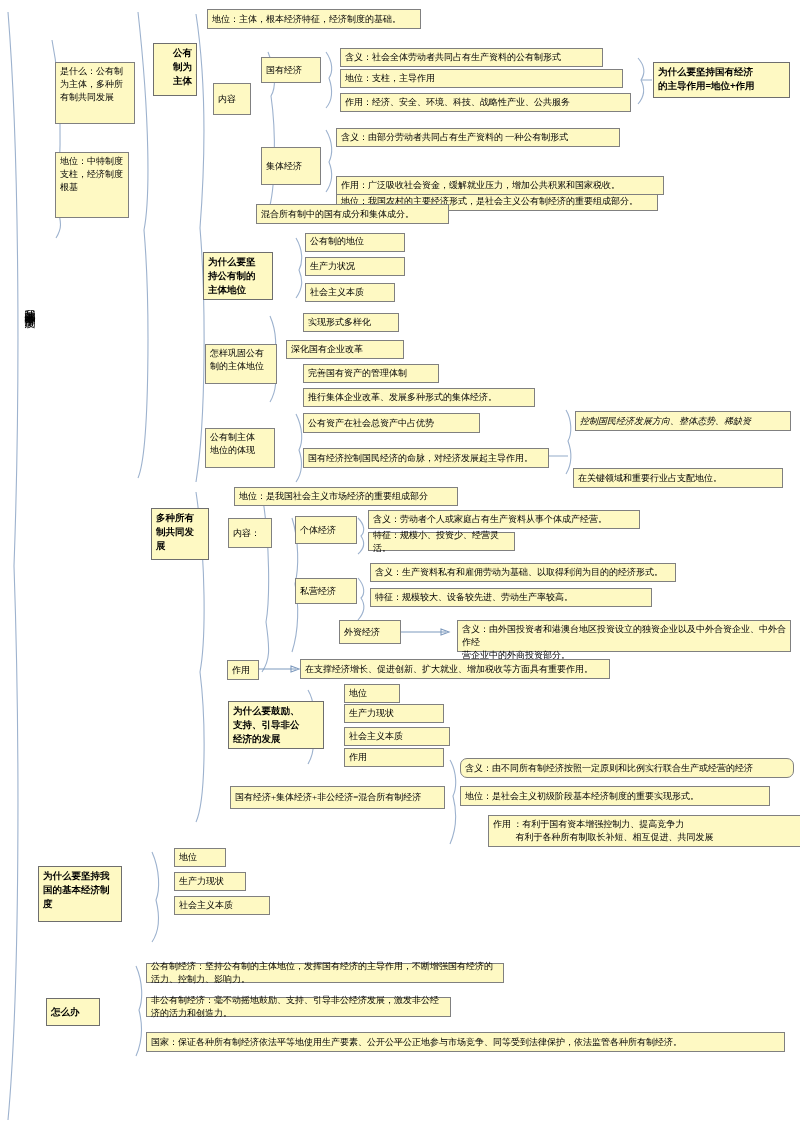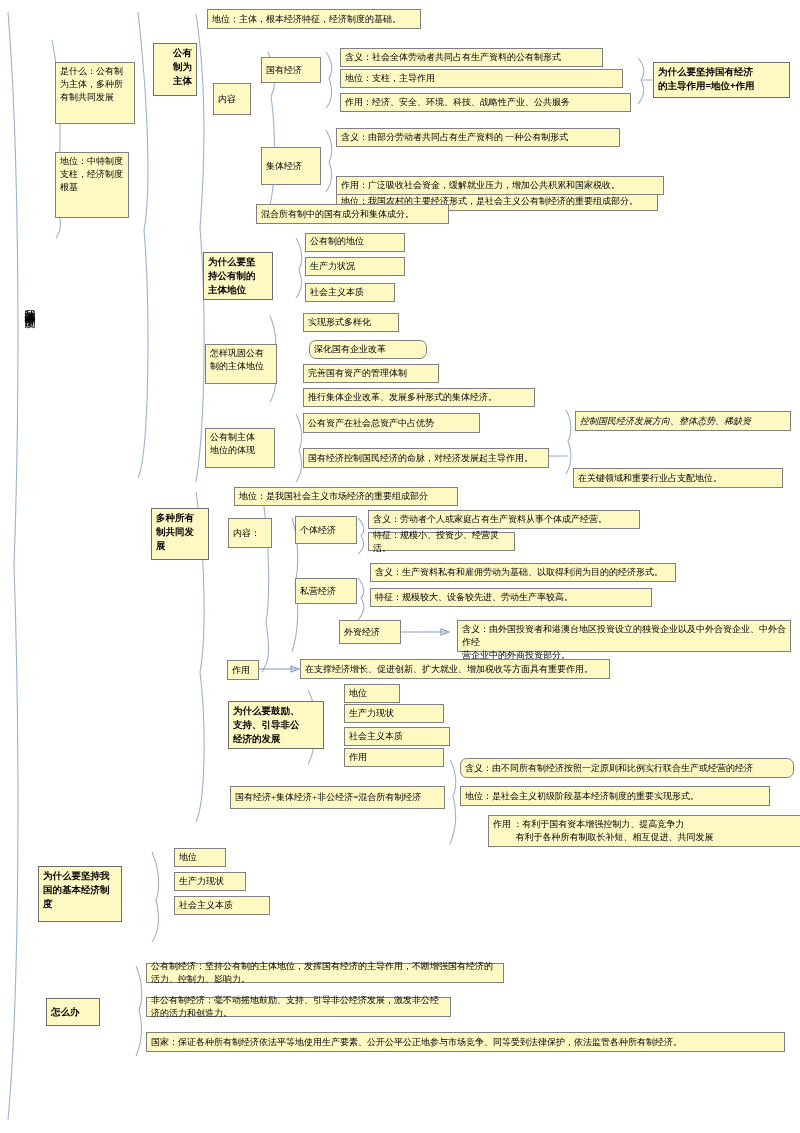--- a/index.html
+++ b/index.html
@@ -154,21 +154,21 @@
   <div class="box bold top" style="left:203px; top:252px; width:70px; height:48px;">为什么要坚
 持公有制的
 主体地位</div>
   <div class="box" style="left:305px; top:233px; width:100px; height:19px;font-family:Liberation Mono, monospace;">公有制的地位</div>
   <div class="box" style="left:305px; top:257px; width:100px; height:19px;">生产力状况</div>
   <div class="box" style="left:305px; top:283px; width:90px; height:19px;">社会主义本质</div>
 
   <div class="box top" style="left:205px; top:344px; width:72px; height:40px;">怎样巩固公有
 制的主体地位</div>
   <div class="box" style="left:303px; top:313px; width:96px; height:19px;">实现形式多样化</div>
-  <div class="box" style="left:309px; top:340px; width:118px; height:19px;border-radius:7px;">深化国有企业改革</div>
+  <div class="box" style="left:286px; top:340px; width:118px; height:19px;">深化国有企业改革</div>
   <div class="box" style="left:303px; top:364px; width:136px; height:19px;">完善国有资产的管理体制</div>
   <div class="box" style="left:303px; top:388px; width:232px; height:19px;">推行集体企业改革、发展多种形式的集体经济。</div>
 
   <div class="box top" style="left:205px; top:428px; width:70px; height:40px;">公有制主体
 地位的体现</div>
   <div class="box" style="left:303px; top:413px; width:177px; height:20px;">公有资产在社会总资产中占优势</div>
   <div class="box" style="left:303px; top:448px; width:246px; height:20px;">国有经济控制国民经济的命脉，对经济发展起主导作用。</div>
   <div class="box" style="left:575px; top:411px; width:216px; height:20px;font-style:italic;">控制国民经济发展方向、整体态势、稀缺资</div>
   <div class="box" style="left:573px; top:468px; width:210px; height:20px;">在关键领域和重要行业占支配地位。</div>
 

